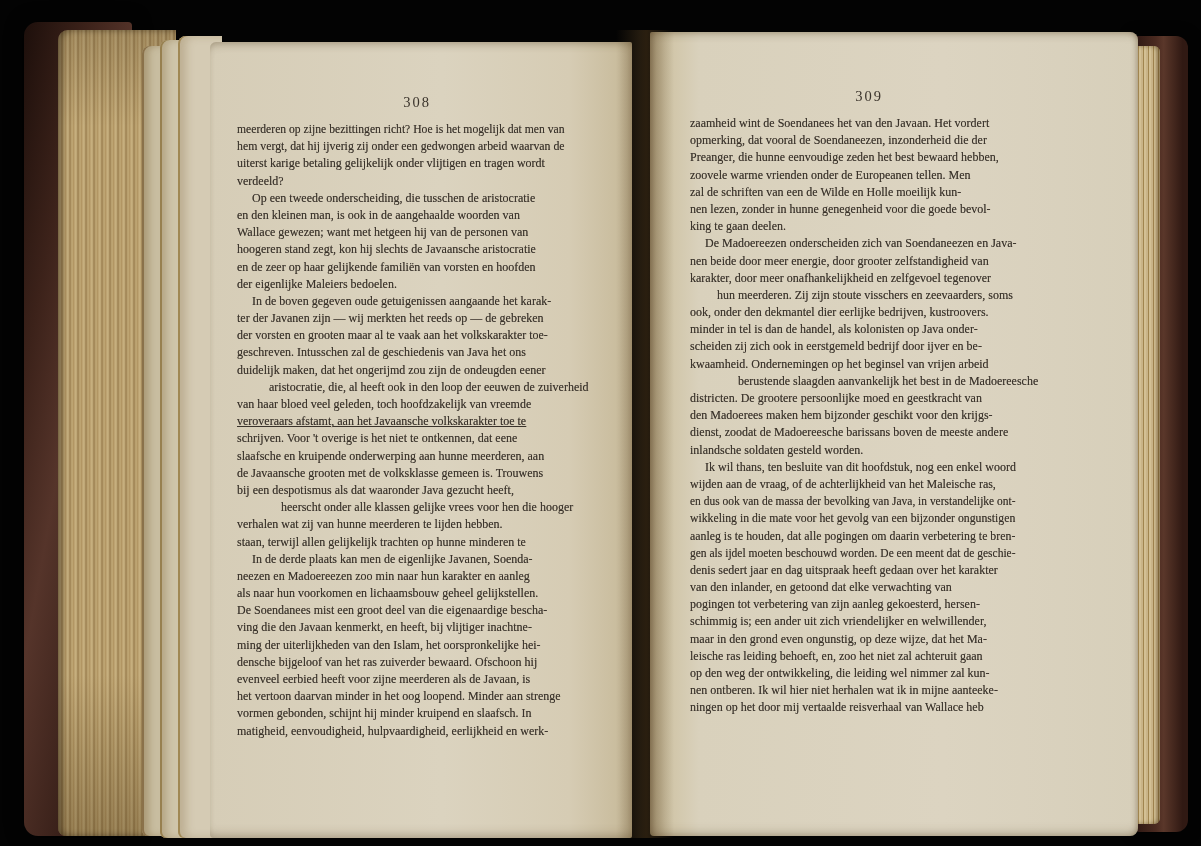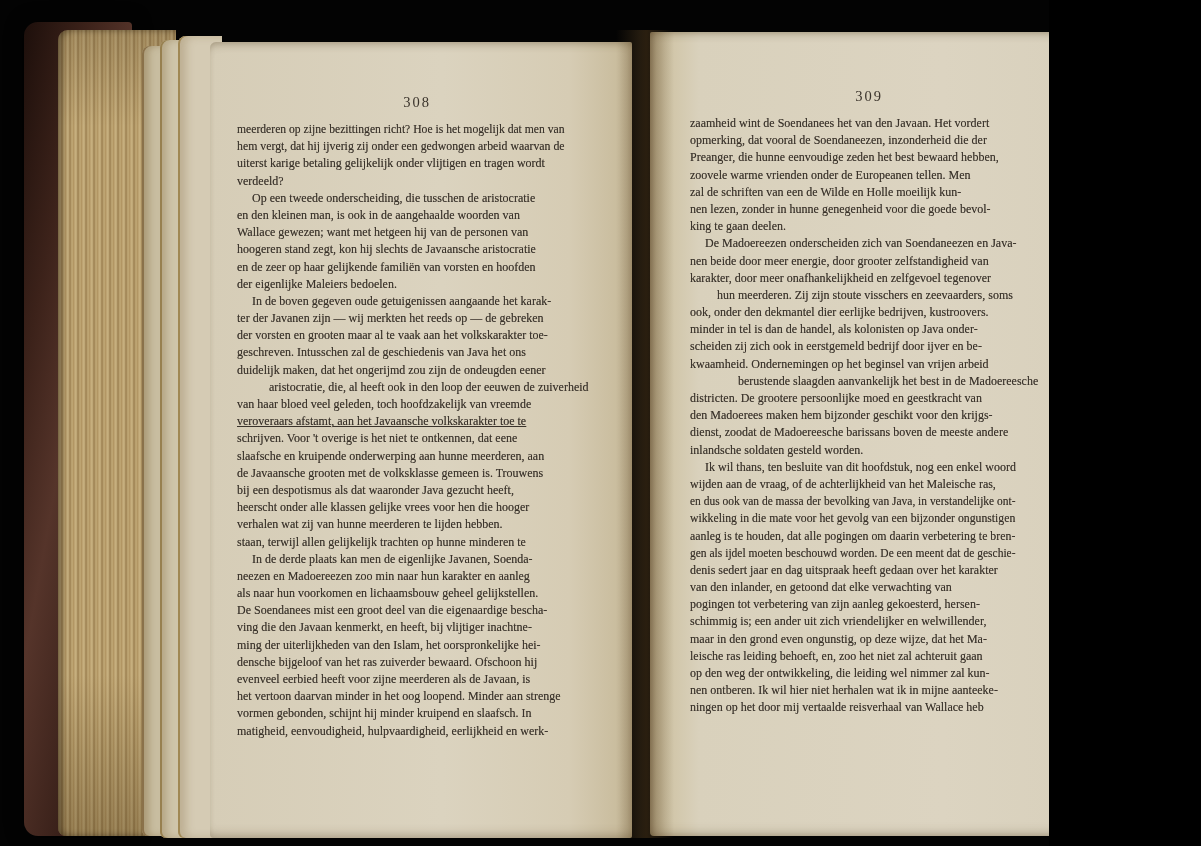--- a/index.html
+++ b/index.html
@@ -1,17 +1,17 @@
 <!DOCTYPE html>
 <html><head>
 <meta charset="utf-8">
 <style>
   html,body { margin:0; padding:0; background:#000; }
   .photo {
-    position:relative; width:1049px; height:846px; overflow:hidden;
+    position:relative; width:1201px; height:846px; overflow:hidden;
     background:#030303;
     font-family:"Liberation Serif","DejaVu Serif",serif;
   }
   
   .cover-left {
     position:absolute; left:24px; top:22px; width:108px; height:814px; z-index:1;
     border-radius:14px 4px 4px 14px;
     background:linear-gradient(100deg,#1d0f0b 0%,#3c221a 25%,#55342a 45%,#3a211a 70%,#2a1511 100%);
     box-shadow:0 0 18px rgba(0,0,0,.85);
   }
@@ -106,21 +106,21 @@
           <div class="line" style="transform: scaleX(1);">der vorsten en grooten maar al te vaak aan het volkskarakter toe-</div>
           <div class="line" style="transform: scaleX(1);">geschreven. Intusschen zal de geschiedenis van Java het ons</div>
           <div class="line" style="transform: scaleX(1);">duidelijk maken, dat het ongerijmd zou zijn de ondeugden eener</div>
           <div class="line" style="transform: scaleX(1); margin-left: 32px;">aristocratie, die, al heeft ook in den loop der eeuwen de zuiverheid</div>
           <div class="line" style="transform: scaleX(1);">van haar bloed veel geleden, toch hoofdzakelijk van vreemde</div>
           <div class="line" style="transform: scaleX(1); text-decoration: underline;">veroveraars afstamt, aan het Javaansche volkskarakter toe te</div>
           <div class="line" style="transform: scaleX(1);">schrijven. Voor 't overige is het niet te ontkennen, dat eene</div>
           <div class="line" style="transform: scaleX(1);">slaafsche en kruipende onderwerping aan hunne meerderen, aan</div>
           <div class="line" style="transform: scaleX(1);">de Javaansche grooten met de volksklasse gemeen is. Trouwens</div>
           <div class="line" style="transform: scaleX(1);">bij een despotismus als dat waaronder Java gezucht heeft,</div>
-          <div class="line" style="transform: scaleX(1);">heerscht onder alle klassen gelijke vrees voor hen die hooger</div>
+          <div class="line" style="transform: scaleX(1); margin-left: 44px;">heerscht onder alle klassen gelijke vrees voor hen die hooger</div>
           <div class="line end" style="transform: scaleX(1);">verhalen wat zij van hunne meerderen te lijden hebben.</div>
           <div class="line" style="transform: scaleX(1);">staan, terwijl allen gelijkelijk trachten op hunne minderen te</div>
           <div class="line indent" style="transform: scaleX(1);">In de derde plaats kan men de eigenlijke Javanen, Soenda-</div>
           <div class="line" style="transform: scaleX(1);">neezen en Madoereezen zoo min naar hun karakter en aanleg</div>
           <div class="line" style="transform: scaleX(1);">als naar hun voorkomen en lichaamsbouw geheel gelijkstellen.</div>
           <div class="line" style="transform: scaleX(1);">De Soendanees mist een groot deel van die eigenaardige bescha-</div>
           <div class="line" style="transform: scaleX(1);">ving die den Javaan kenmerkt, en heeft, bij vlijtiger inachtne-</div>
           <div class="line" style="transform: scaleX(1);">ming der uiterlijkheden van den Islam, het oorspronkelijke hei-</div>
           <div class="line" style="transform: scaleX(1);">densche bijgeloof van het ras zuiverder bewaard. Ofschoon hij</div>
           <div class="line" style="transform: scaleX(1);">evenveel eerbied heeft voor zijne meerderen als de Javaan, is</div>

